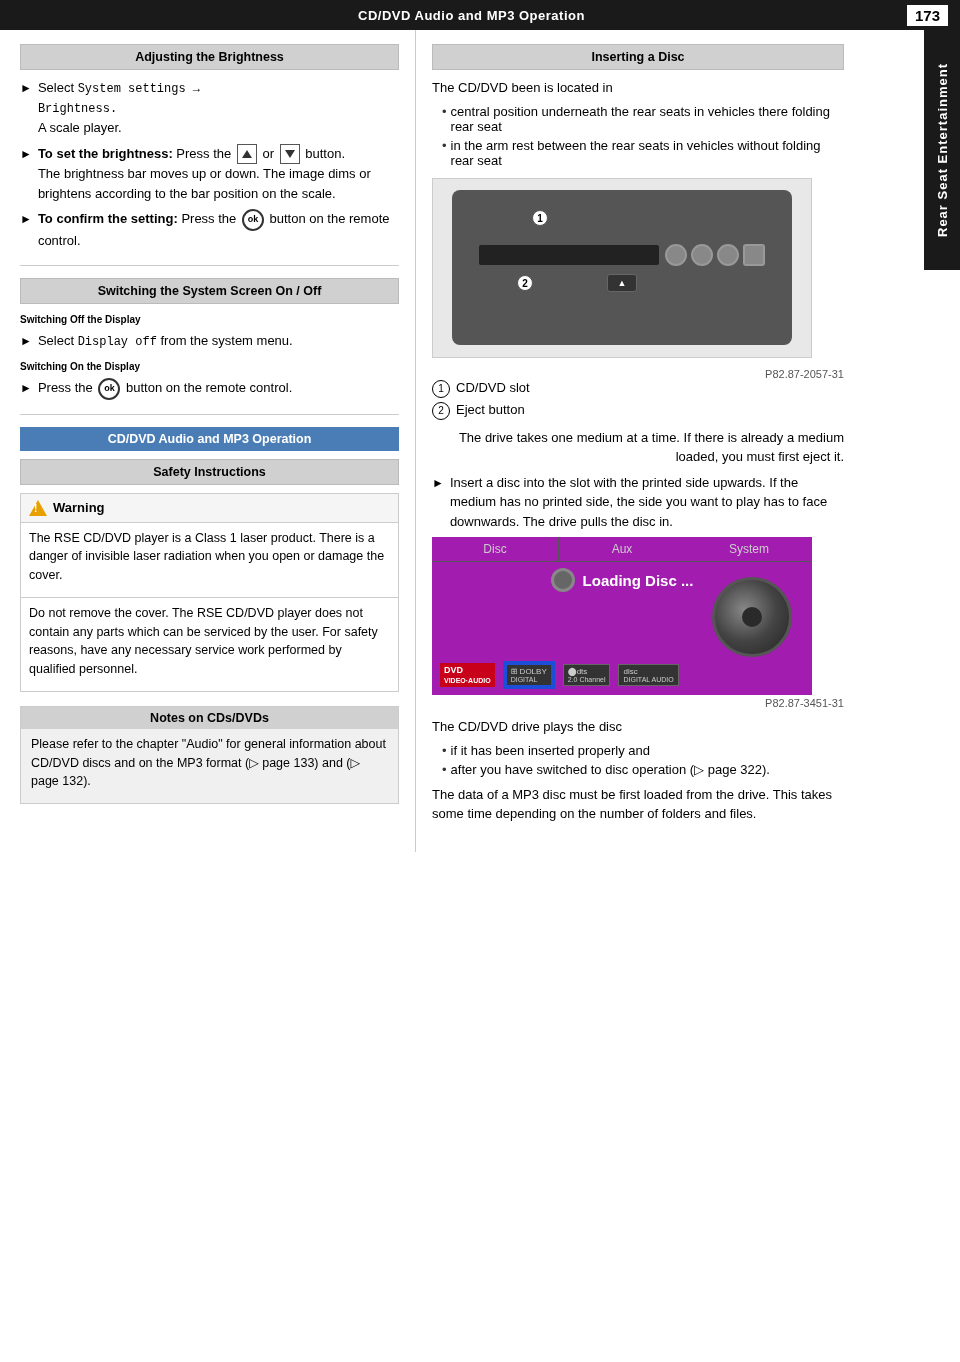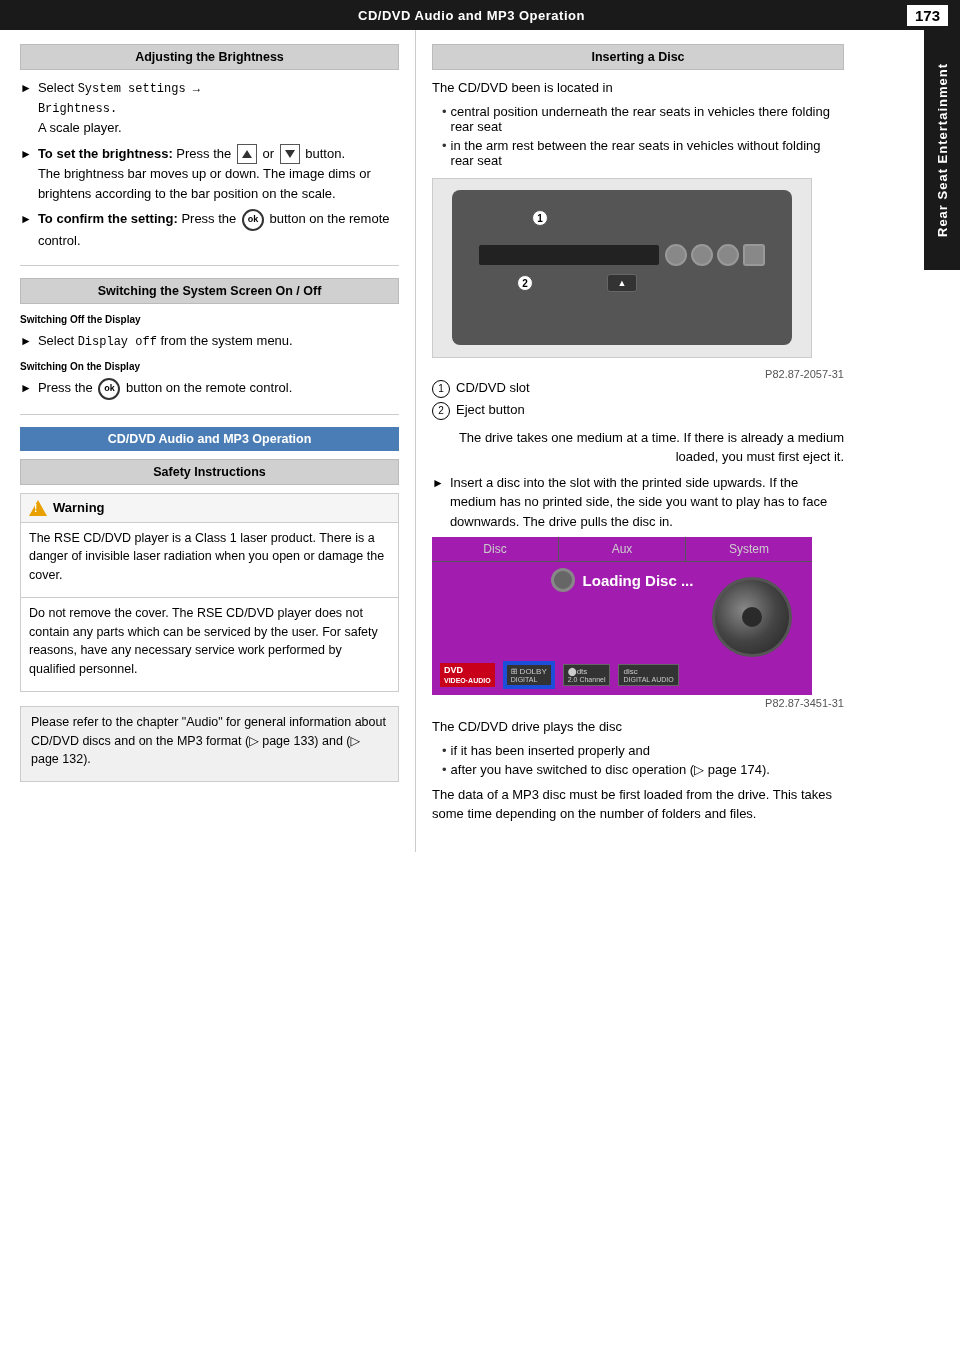--- a/index.html
+++ b/index.html
@@ -573,20 +573,21 @@
         </div>
         <div style="border-top:1px solid #ccc;"></div>
         <div class="warning-content">
           <p>Do not remove the cover. The RSE CD/DVD player does not contain any parts which can be serviced by the user. For safety reasons, have any necessary service work performed by qualified personnel.</p>
         </div>
       </div>
     </div>
 
     <div class="section-block">
       <div class="notes-box">
+        <div class="notes-header">Notes on CDs/DVDs</div>
         <div class="notes-content">
           <p>Please refer to the chapter "Audio" for general information about CD/DVD discs and on the MP3 format (▷ page 133) and (▷ page 132).</p>
         </div>
       </div>
     </div>
 
   </div>
 
   <div class="right-col">
 
@@ -679,20 +680,20 @@
       </div>
       <div class="img-caption">P82.87-3451-31</div>
 
       <p style="margin-top:8px;">The CD/DVD drive plays the disc</p>
       <div class="dot-item">
         <span class="dot-bullet">•</span>
         <span>if it has been inserted properly and</span>
       </div>
       <div class="dot-item">
         <span class="dot-bullet">•</span>
-        <span>after you have switched to disc operation (▷ page 174).</span>
+        <span>after you have switched to disc operation (▷ page 322).</span>
       </div>
 
       <p style="margin-top:8px;">The data of a MP3 disc must be first loaded from the drive. This takes some time depending on the number of folders and files.</p>
     </div>
 
   </div>
 </div>
 
 </body></html>

